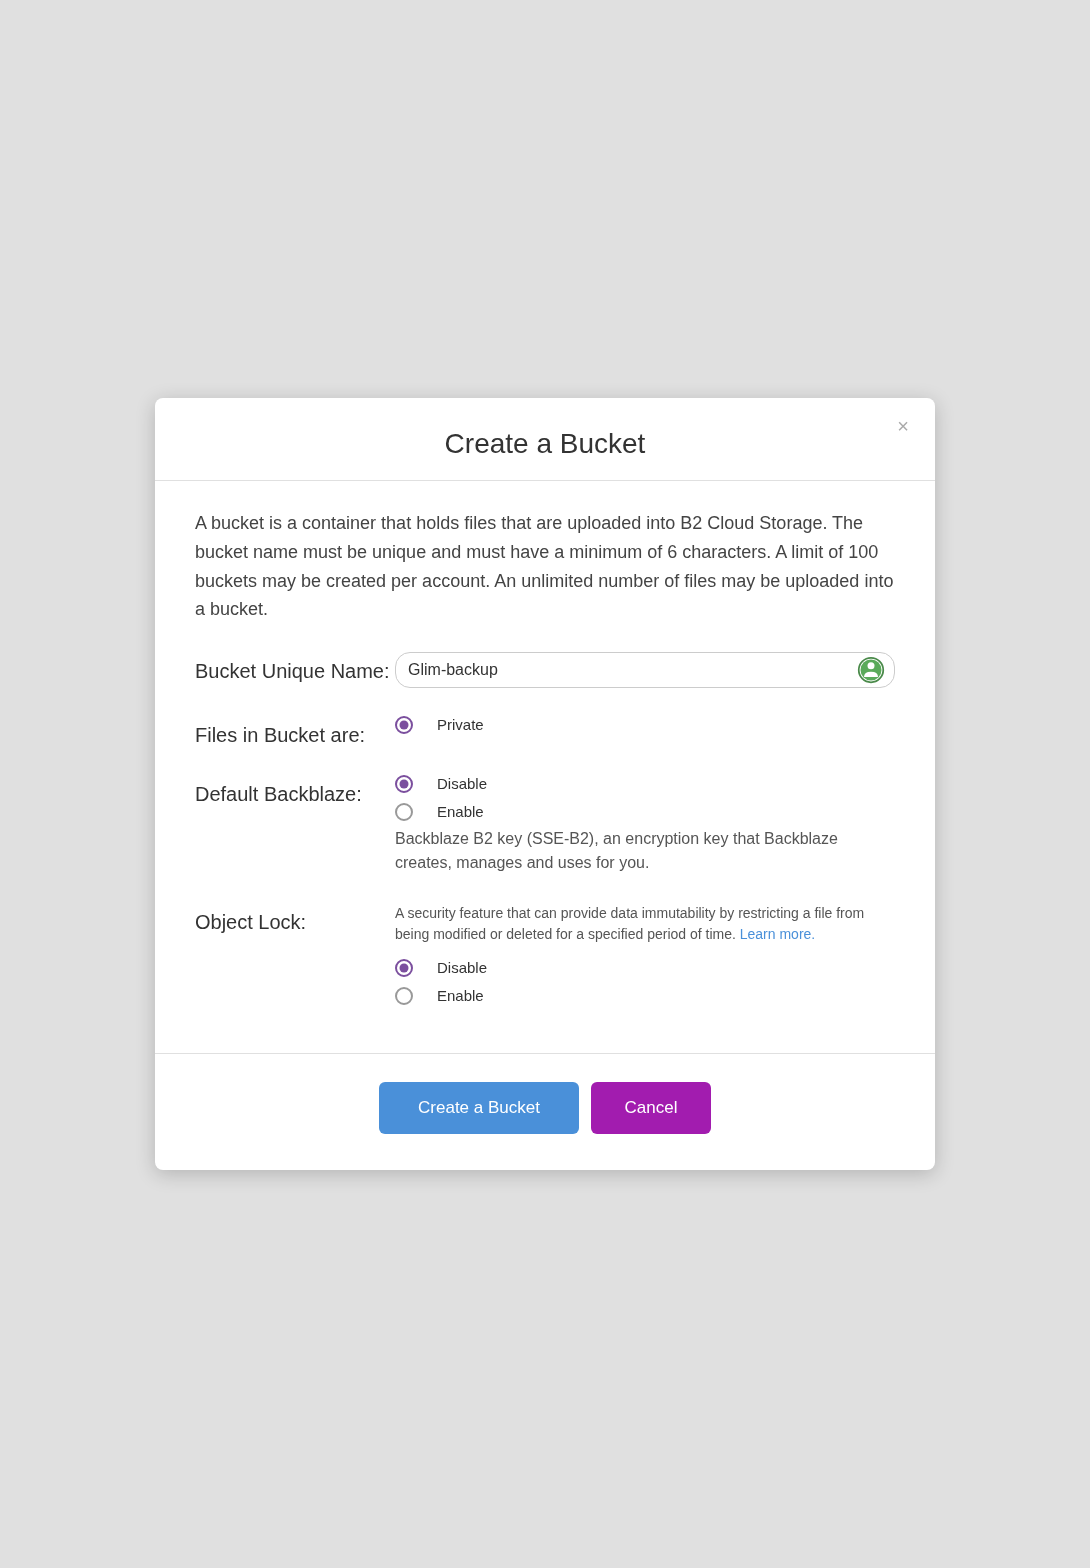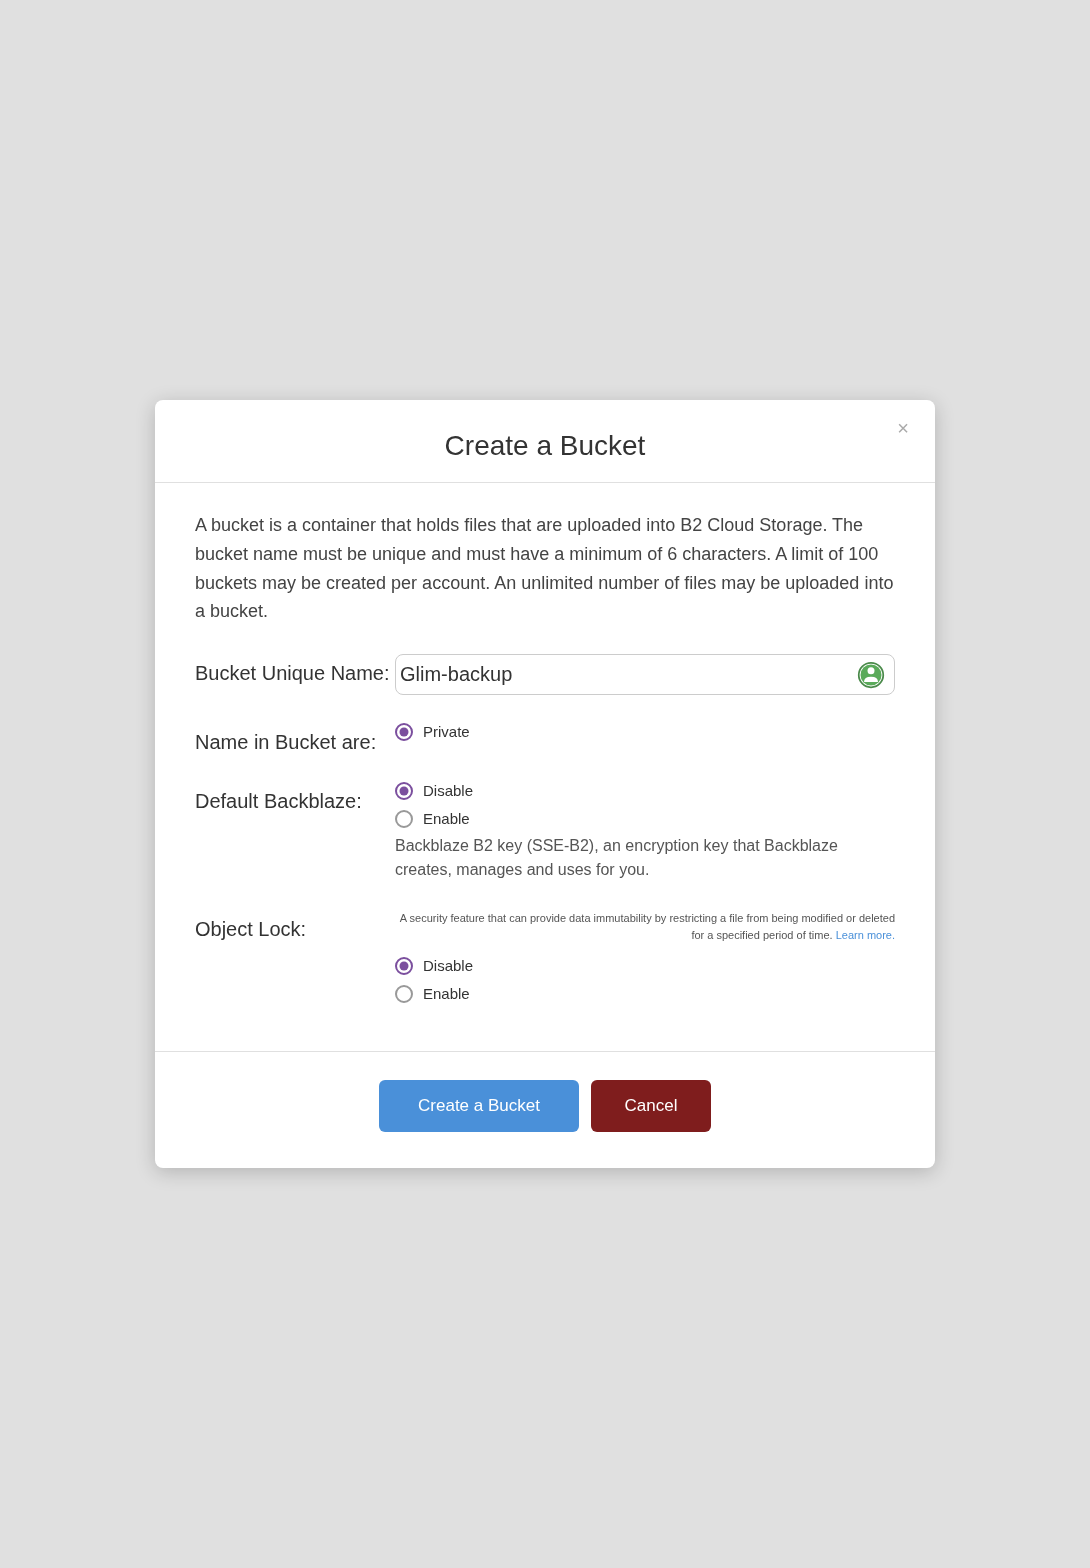--- a/index.html
+++ b/index.html
@@ -87,24 +87,24 @@
     }
 
     .input-wrapper {
       position: relative;
       display: inline-block;
       width: 100%;
     }
 
     .bucket-name-input {
       width: 100%;
-      padding: 8px 44px 8px 4px;
-      font-size: 20px;
+      padding: 8px 44px 8px 12px;
+      font-size: 16px;
       border: 1px solid #ccc;
-      border-radius: 8px;
+      border-radius: 15px;
       color: #333;
       outline: none;
     }
 
     .input-icon {
       position: absolute;
       right: 10px;
       top: 50%;
       transform: translateY(-50%);
       width: 28px;
@@ -113,21 +113,21 @@
 
     .radio-group {
       display: flex;
       flex-direction: column;
       gap: 10px;
     }
 
     .radio-item {
       display: flex;
       align-items: flex-start;
-      gap: 10px;
+      gap: 24px;
       font-size: 15px;
       color: #333;
       cursor: pointer;
     }
 
     .radio-item input[type="radio"] {
       appearance: none;
       -webkit-appearance: none;
       width: 18px;
       height: 18px;
@@ -155,25 +155,24 @@
     }
 
     .encryption-description {
       font-size: 16px;
       color: #555;
       margin-top: 6px;
       line-height: 1.5;
     }
 
     .object-lock-description {
-      font-size: 11px;
+      font-size: 14px;
       color: #555;
       margin-bottom: 14px;
       line-height: 1.5;
-      text-align: right;
     }
 
     .learn-more-link {
       color: #4a90d9;
       text-decoration: none;
       cursor: pointer;
     }
 
     .modal-footer {
       border-top: 1px solid #e0e0e0;
@@ -189,21 +188,21 @@
       border: none;
       border-radius: 6px;
       padding: 16px 36px;
       font-size: 17px;
       font-weight: 500;
       cursor: pointer;
       min-width: 200px;
     }
 
     .btn-secondary {
-      background: #7f1d1d;
+      background: #a21caf;
       color: white;
       border: none;
       border-radius: 6px;
       padding: 16px 32px;
       font-size: 17px;
       font-weight: 400;
       cursor: pointer;
       min-width: 120px;
     }
   </style>
@@ -231,21 +230,21 @@
               <circle cx="16" cy="16" r="14" fill="none" stroke="#4a8a4a" stroke-width="2"></circle>
               <circle cx="16" cy="16" r="12" fill="#5aaa5a"></circle>
               <circle cx="16" cy="11" r="4" fill="white"></circle>
               <path d="M8 24 Q8 18 16 18 Q24 18 24 24" fill="white"></path>
             </svg>
           </div>
         </div>
       </div>
 
       <div class="form-row">
-        <label class="form-label">Name in Bucket are:</label>
+        <label class="form-label">Files in Bucket are:</label>
         <div class="form-control-area">
           <div class="radio-group">
             <label class="radio-item">
               <input type="radio" name="files_visibility" value="private" checked="" style="">
               <span>Private</span>
             </label>
           </div>
         </div>
       </div>
 

